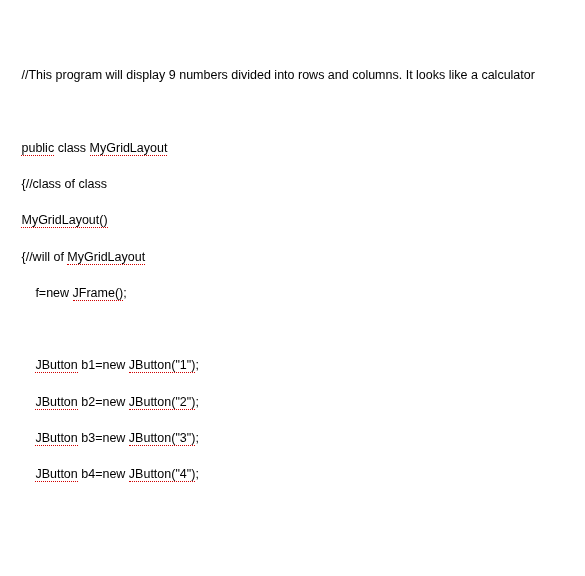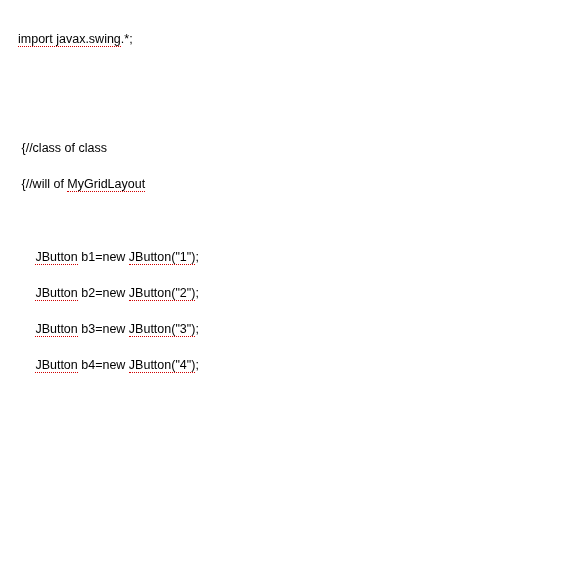--- a/index.html
+++ b/index.html
@@ -20,25 +20,28 @@
   .ln { display: block; min-height: 1em; }
   .spell {
     border-bottom: 1.5px dotted #d00000;
     padding-bottom: 0px;
   }
 </style>
 </head>
 <body>
 
 <div class="page">
-<span class="ln"><span class="spell">import javax.swing</span><span>.*;</span></span>
 <span class="ln"> </span>
+<span class="ln"> <span>//This program will display 9 numbers divided into rows and columns. It looks like a calculator</span></span>
 <span class="ln"> </span>
+<span class="ln"> <span class="spell">public</span><span> class </span><span class="spell">MyGridLayout</span></span>
 <span class="ln"> <span>{//class of class</span></span>
+<span class="ln"> <span class="spell">MyGridLayout()</span></span>
 <span class="ln"> <span>{//will of </span><span class="spell">MyGridLayout</span></span>
+<span class="ln">     <span>f=new </span><span class="spell">JFrame()</span><span>;</span></span>
 <span class="ln"> </span>
 <span class="ln">     <span class="spell">JButton</span><span> b1=new </span><span class="spell">JButton("1")</span><span>;</span></span>
 <span class="ln">     <span class="spell">JButton</span><span> b2=new </span><span class="spell">JButton("2")</span><span>;</span></span>
 <span class="ln">     <span class="spell">JButton</span><span> b3=new </span><span class="spell">JButton("3")</span><span>;</span></span>
 <span class="ln">     <span class="spell">JButton</span><span> b4=new </span><span class="spell">JButton("4")</span><span>;</span></span>
 
 
 
 
 

